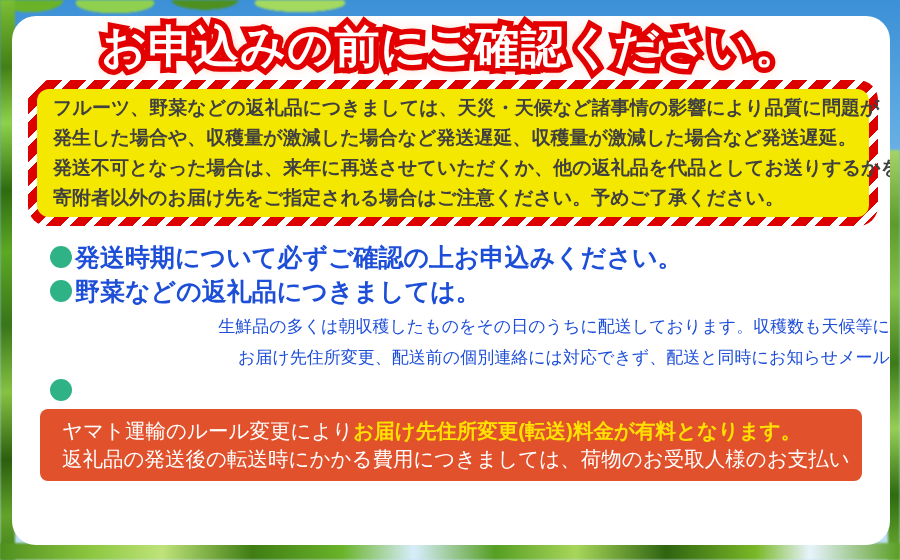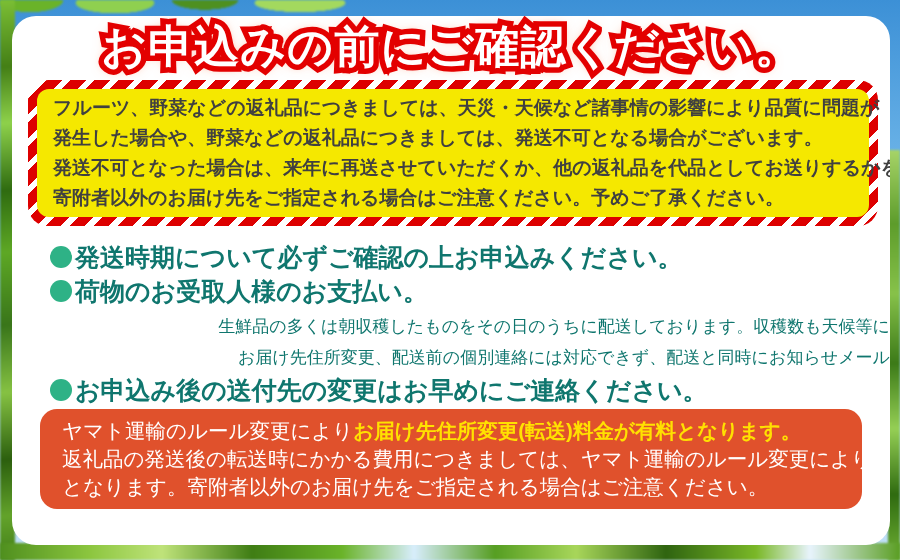--- a/index.html
+++ b/index.html
@@ -37,29 +37,29 @@
   .title .fill { position:relative; color:#ffffff; }
 
   
   .caution { margin:6px 12px 0 16px; border-radius:20px; padding:9px;
     background:repeating-linear-gradient(-45deg,#dd0000 0 11px,#ffffff 11px 17px); }
   .caution-inner { background:#f5e800; border-radius:12px; padding:4px 16px;
     font-size:19px; font-weight:bold; color:#404040; line-height:30px; }
   .cline { white-space:nowrap; }
 
   
-  .bullets { margin:14px 0 0 38px; color:#0f766e; }
+  .bullets { margin:14px 0 0 38px; color:#1d4ed8; }
   .bullet-row { font-size:25px; font-weight:bold; line-height:34px; white-space:nowrap; }
   .dot { display:inline-block; width:22px; height:22px; border-radius:50%;
     background:#2eb286; margin-right:3px; transform:translateY(2px); }
   .detail { margin:3px 0 0 16px; font-size:17px; line-height:31px; font-weight:normal;text-align:right; }
   .detail .dline { white-space:nowrap; }
 
   
-  .notice-orange { margin:2px 28px 0 28px; background:#e0512c; border-radius:17px;
+  .notice-orange { margin:2px 28px 0 28px; background:#e0512c; border-radius:8px;
     padding:8px 22px; color:#ffffff; font-size:20.5px; line-height:28px; }
   .oline { white-space:nowrap; }
   .hl { color:#ffe100; font-weight:bold; }
 </style>
 </head>
 <body>
 
 <div class="stage">
   <div class="bg-sky"></div>
   <div class="leaves leaves-topleft"></div>
@@ -69,44 +69,43 @@
 
   <div class="card">
 
     <div class="title" data-text="お申込みの前にご確認ください。">
       <span class="fill">お申込みの前にご確認ください。</span>
     </div>
 
     <div class="caution">
       <div class="caution-inner">
         <div class="cline">フルーツ、野菜などの返礼品につきましては、天災・天候など諸事情の影響により品質に問題が</div>
-        <div class="cline">発生した場合や、野菜などの返礼品につきましては、発送不可となる場合がございます。</div>
+        <div class="cline">発生した場合や、収穫量が激減した場合など発送遅延、収穫量が激減した場合など発送遅延。</div>
         <div class="cline">発送不可となった場合は、来年に再送させていただくか、他の返礼品を代品としてお送りするかを</div>
         <div class="cline">寄附者以外のお届け先をご指定される場合はご注意ください。予めご了承ください。</div>
       </div>
     </div>
 
     <div class="bullets">
       <div class="bullet-row">
         <span class="dot"></span><span>発送時期について必ずご確認の上お申込みください。</span>
       </div>
       <div class="bullet-row">
-        <span class="dot"></span><span>荷物のお受取人様のお支払い。</span>
+        <span class="dot"></span><span>野菜などの返礼品につきましては。</span>
       </div>
       <div class="detail">
         <div class="dline">生鮮品の多くは朝収穫したものをその日のうちに配送しております。収穫数も天候等に</div>
         <div class="dline">お届け先住所変更、配送前の個別連絡には対応できず、配送と同時にお知らせメール</div>
       </div>
       <div class="bullet-row">
-        <span class="dot"></span><span>お申込み後の送付先の変更はお早めにご連絡ください。</span>
+        <span class="dot"></span>
       </div>
     </div>
 
     <div class="notice-orange">
       <div class="oline">
         <span>ヤマト運輸のルール変更により</span><span class="hl">お届け先住所変更(転送)料金が有料となります。</span>
       </div>
-      <div class="oline">返礼品の発送後の転送時にかかる費用につきましては、ヤマト運輸のルール変更により</div>
-      <div class="oline">となります。寄附者以外のお届け先をご指定される場合はご注意ください。</div>
+      <div class="oline">返礼品の発送後の転送時にかかる費用につきましては、荷物のお受取人様のお支払い</div>
     </div>
 
   </div>
 </div>
 
 </body></html>

